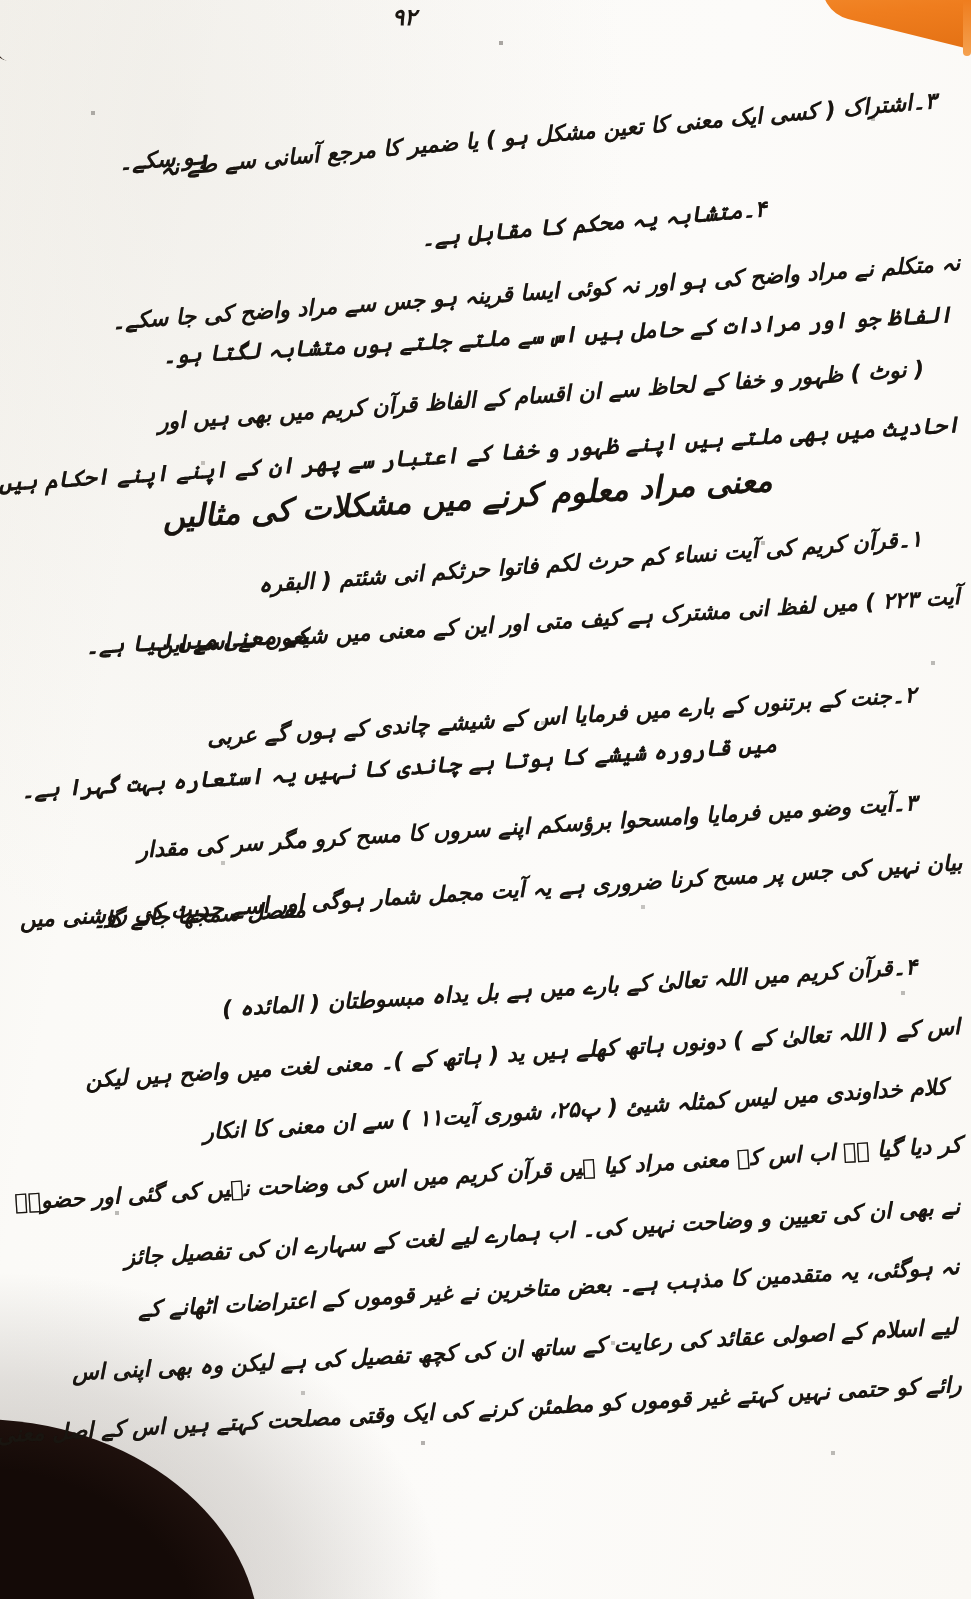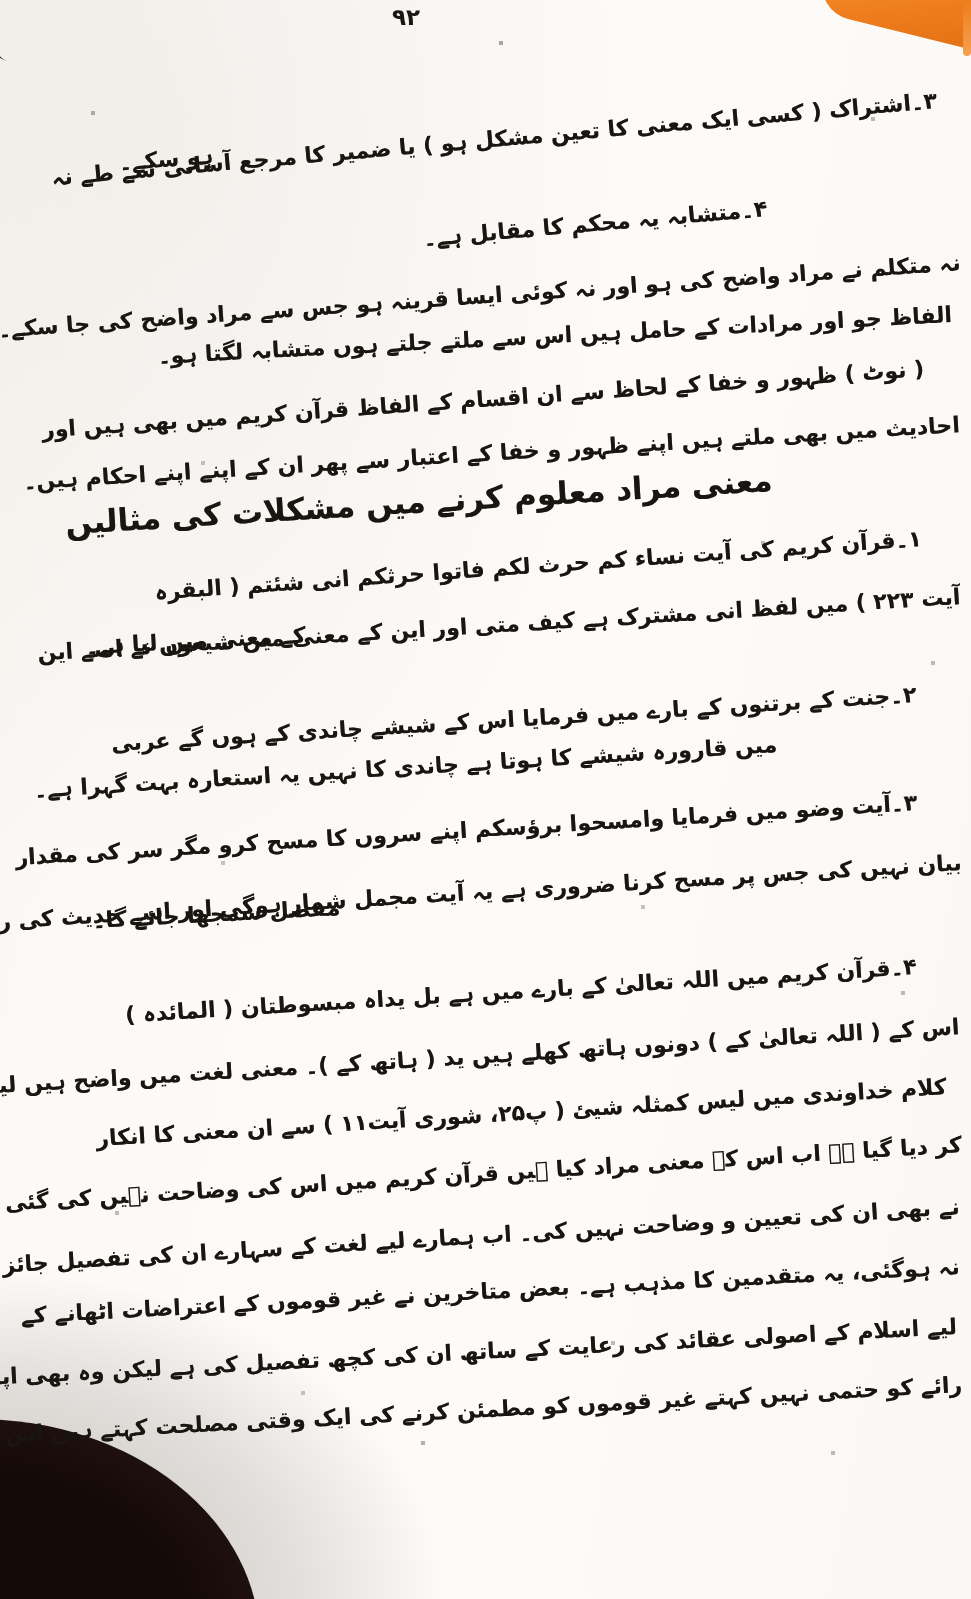--- a/index.html
+++ b/index.html
@@ -5,20 +5,21 @@
   html,body{margin:0;padding:0;background:#e8e6e2;}
   .page{
     position:relative;
     width:971px;height:1599px;
     margin:0 auto;
     background:
       radial-gradient(ellipse at 18% 8%, rgba(215,210,200,0.25), rgba(215,210,200,0) 40%),
       linear-gradient(100deg, #f6f4ef 0%, #fbfaf7 18%, #fcfbf9 60%, #faf8f4 100%);
     overflow:hidden;
     font-family:"DejaVu Sans", sans-serif;
+    font-style:italic;
   }
   .line{
     position:absolute;
     direction:rtl;
     unicode-bidi:embed;
     white-space:nowrap;
     color:#191510;
     font-weight:bold;
     font-size:22px;
     letter-spacing:-0.3px;

